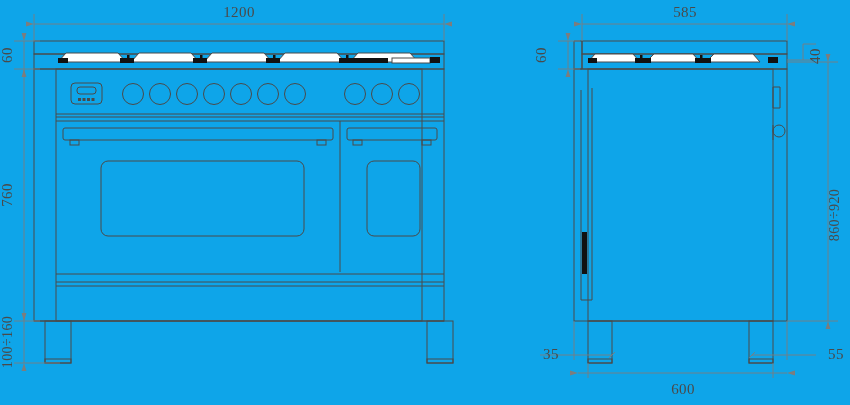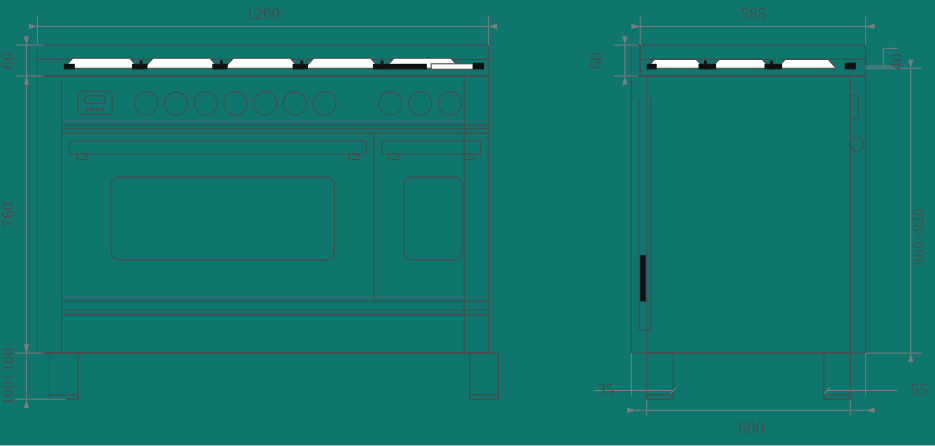--- a/index.html
+++ b/index.html
@@ -2,21 +2,21 @@
 <html><head>
 <meta charset="utf-8">
 <style>
   * { margin:0; padding:0; box-sizing:border-box; }
   html,body {
     width:850px; height:405px;
     background:#ffffff;
     font-family:"Liberation Serif", serif;
     overflow:hidden;
   }
-  #stage { position:relative; width:850px; height:405px; background:#0f766e; }
+  #stage { position:relative; width:850px; height:405px; background:#0ea5e9; }
   #stage svg { display:block; position:absolute; top:0; left:0; }
   .dimtext {
     font-family:"Liberation Serif", serif;
     font-size:15px;
     fill:#4a4a4a;
     letter-spacing:0.4px;
   }
   .dimtext.small { font-size:14px; }
 </style>
 </head>

